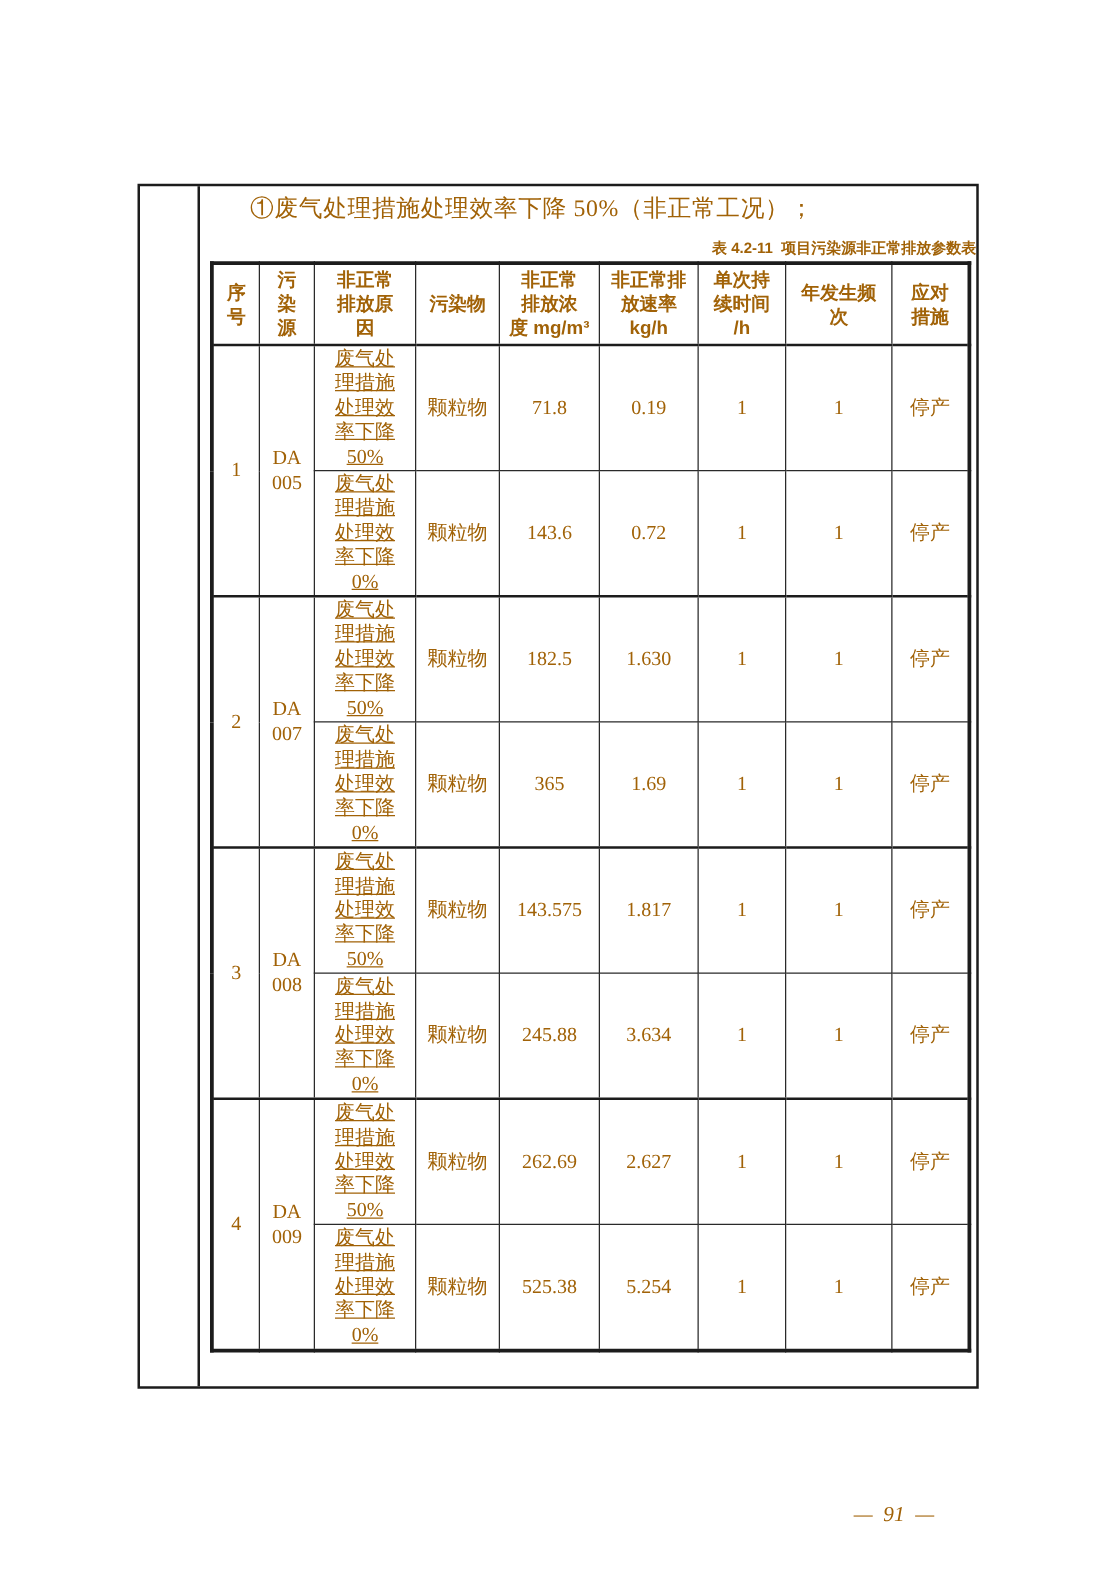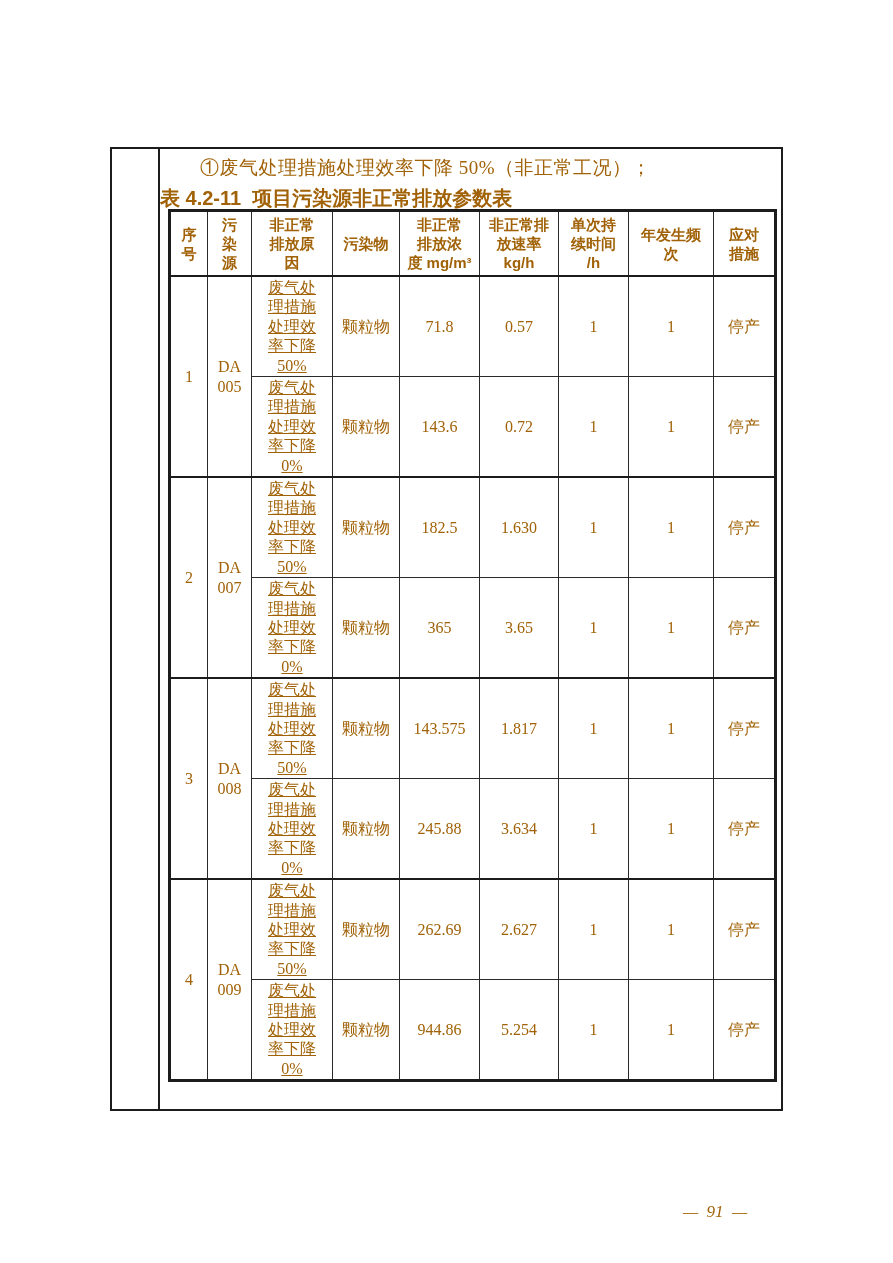--- a/index.html
+++ b/index.html
@@ -13,21 +13,21 @@
     position:absolute; left:110px; top:125px; width:673px; height:964px;
     border:2px solid #1c1c1c; box-sizing:border-box; display:flex;
   }
   .left-col { flex:none; width:46px; border-right:2px solid #1c1c1c; }
   .main-col { flex:1; overflow:hidden; }
   .para {
     margin:0; padding-left:40px; font-size:19px; line-height:38px;
     letter-spacing:0.5px; white-space:pre;
   }
   .table-title {
-    text-align:left; font-weight:700; font-size:20px; line-height:22px;
+    text-align:right; font-weight:700; font-size:12px; line-height:22px;
     font-family:"Liberation Sans","DejaVu Sans",sans-serif; white-space:pre;
   }
   table.emissions {
     border-collapse:collapse; table-layout:fixed; width:606px;
     margin-left:8px; border:3px solid #1c1c1c;
   }
   .emissions th, .emissions td {
     border:1px solid #2a2a2a; text-align:center; vertical-align:middle;
     padding:0; overflow:hidden;
   }
@@ -80,21 +80,21 @@
             <th>应对<br>措施</th>
           </tr>
         </thead>
         <tbody>
           <tr class="group-start">
             <td rowspan="2">1</td>
             <td rowspan="2">DA<br>005</td>
             <td class="cause">废气处<br>理措施<br>处理效<br>率下降<br>50%</td>
             <td>颗粒物</td>
             <td>71.8</td>
-            <td>0.57</td>
+            <td>0.19</td>
             <td>1</td>
             <td>1</td>
             <td>停产</td>
           </tr>
           <tr>
             <td class="cause">废气处<br>理措施<br>处理效<br>率下降<br>0%</td>
             <td>颗粒物</td>
             <td>143.6</td>
             <td>0.72</td>
             <td>1</td>
@@ -110,21 +110,21 @@
             <td>182.5</td>
             <td>1.630</td>
             <td>1</td>
             <td>1</td>
             <td>停产</td>
           </tr>
           <tr>
             <td class="cause">废气处<br>理措施<br>处理效<br>率下降<br>0%</td>
             <td>颗粒物</td>
             <td>365</td>
-            <td>3.65</td>
+            <td>1.69</td>
             <td>1</td>
             <td>1</td>
             <td>停产</td>
           </tr>
 
           <tr class="group-start">
             <td rowspan="2">3</td>
             <td rowspan="2">DA<br>008</td>
             <td class="cause">废气处<br>理措施<br>处理效<br>率下降<br>50%</td>
             <td>颗粒物</td>
@@ -151,21 +151,21 @@
             <td>颗粒物</td>
             <td>262.69</td>
             <td>2.627</td>
             <td>1</td>
             <td>1</td>
             <td>停产</td>
           </tr>
           <tr>
             <td class="cause">废气处<br>理措施<br>处理效<br>率下降<br>0%</td>
             <td>颗粒物</td>
-            <td>944.86</td>
+            <td>525.38</td>
             <td>5.254</td>
             <td>1</td>
             <td>1</td>
             <td>停产</td>
           </tr>
         </tbody>
       </table>
 
     </div>
   </div>

